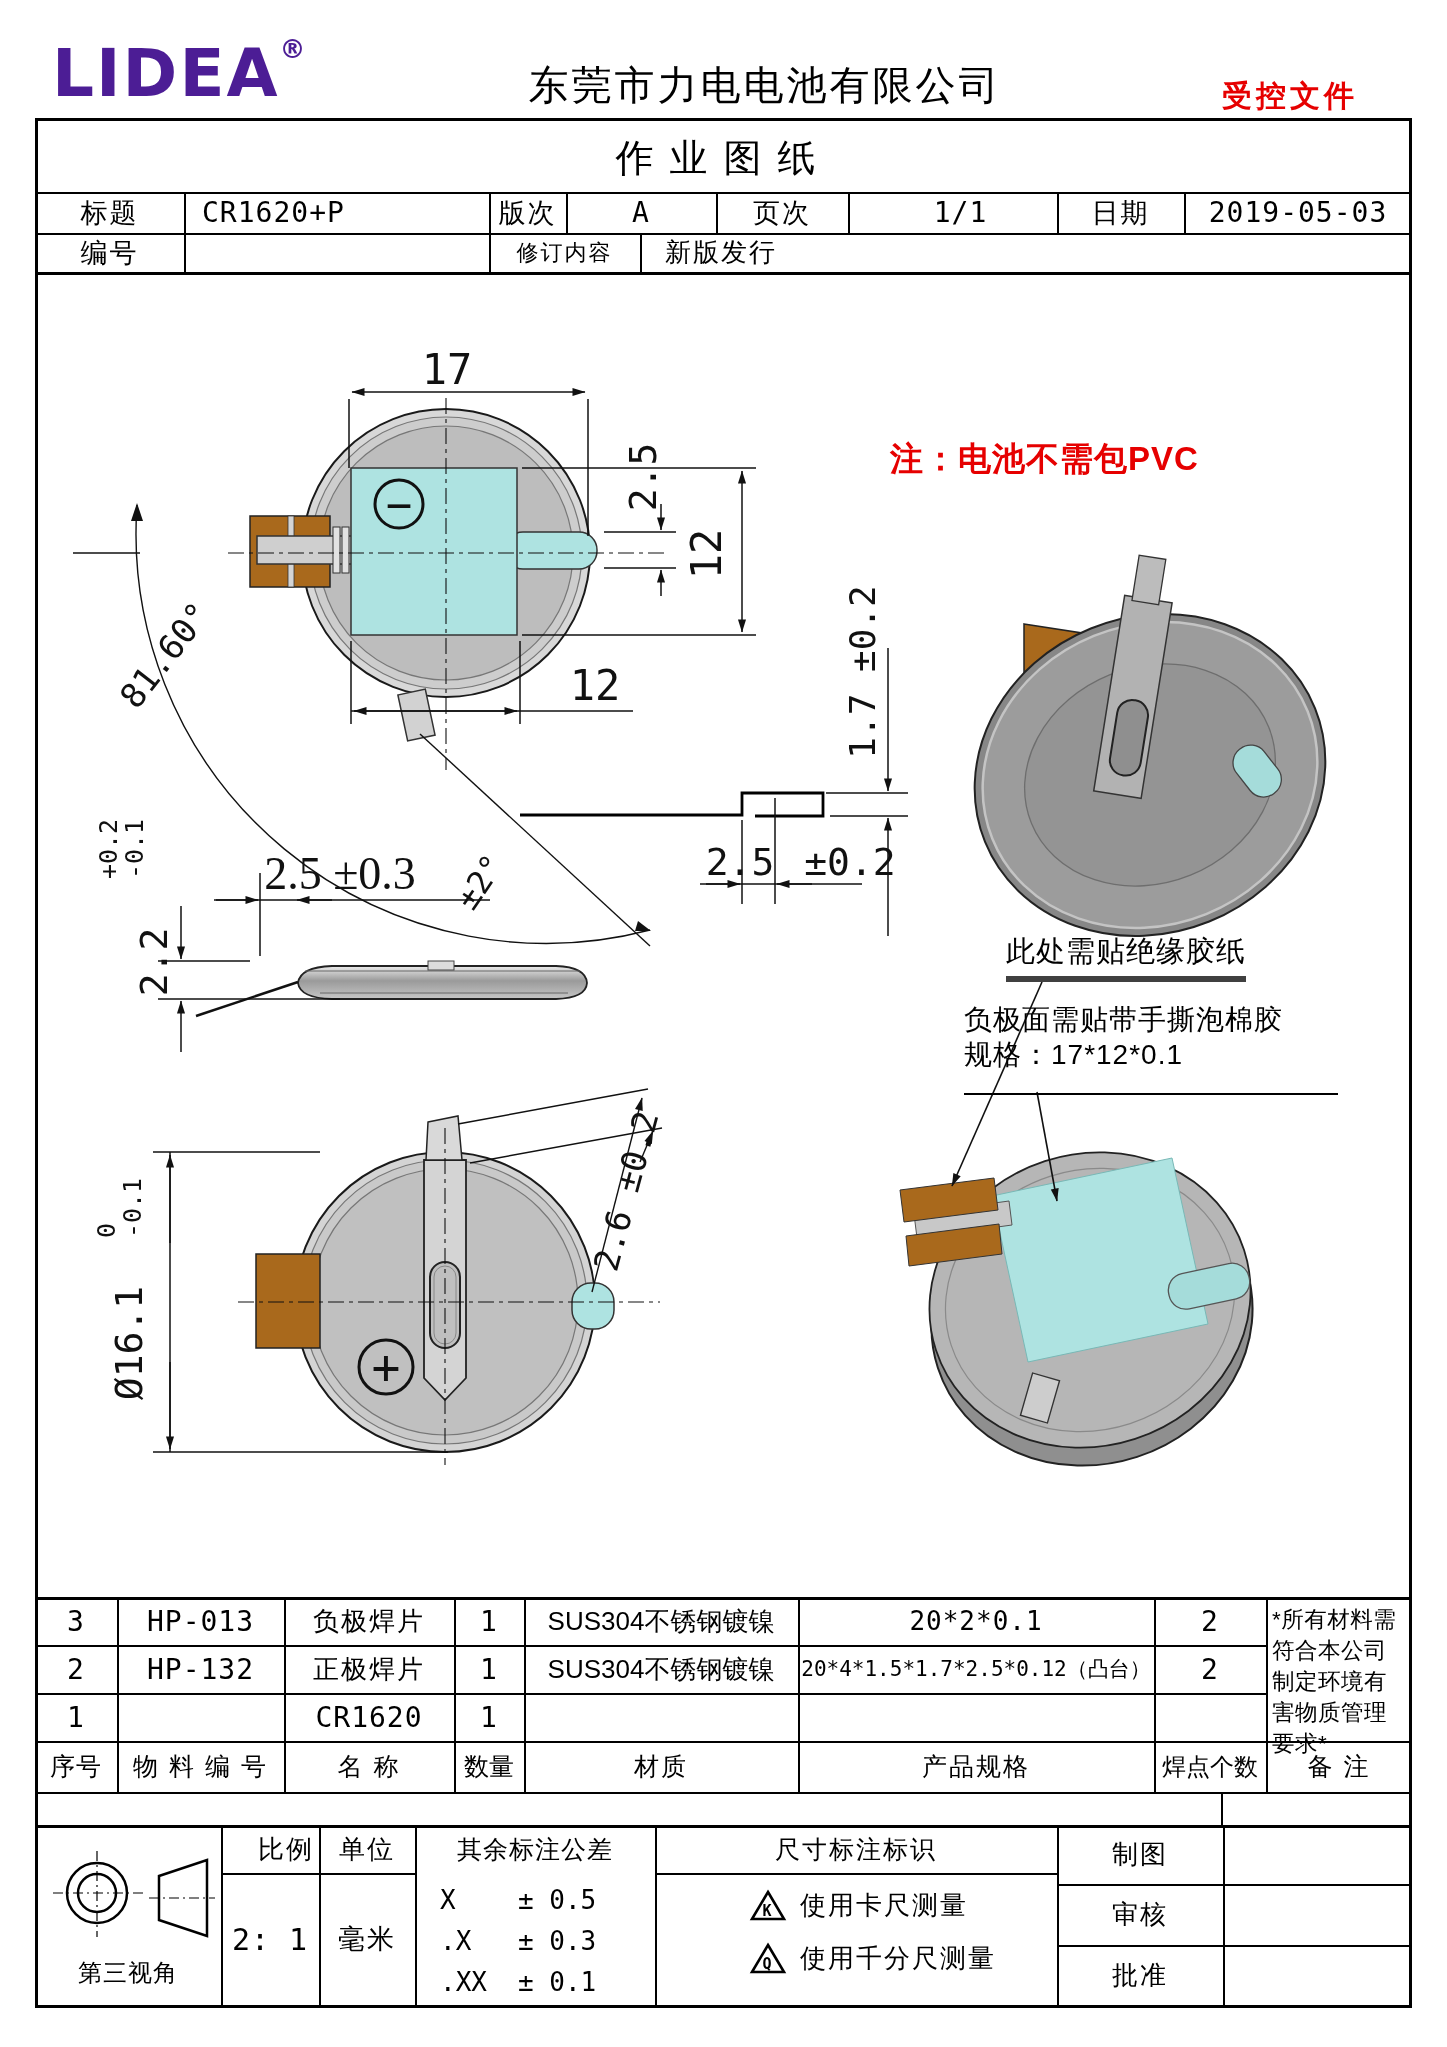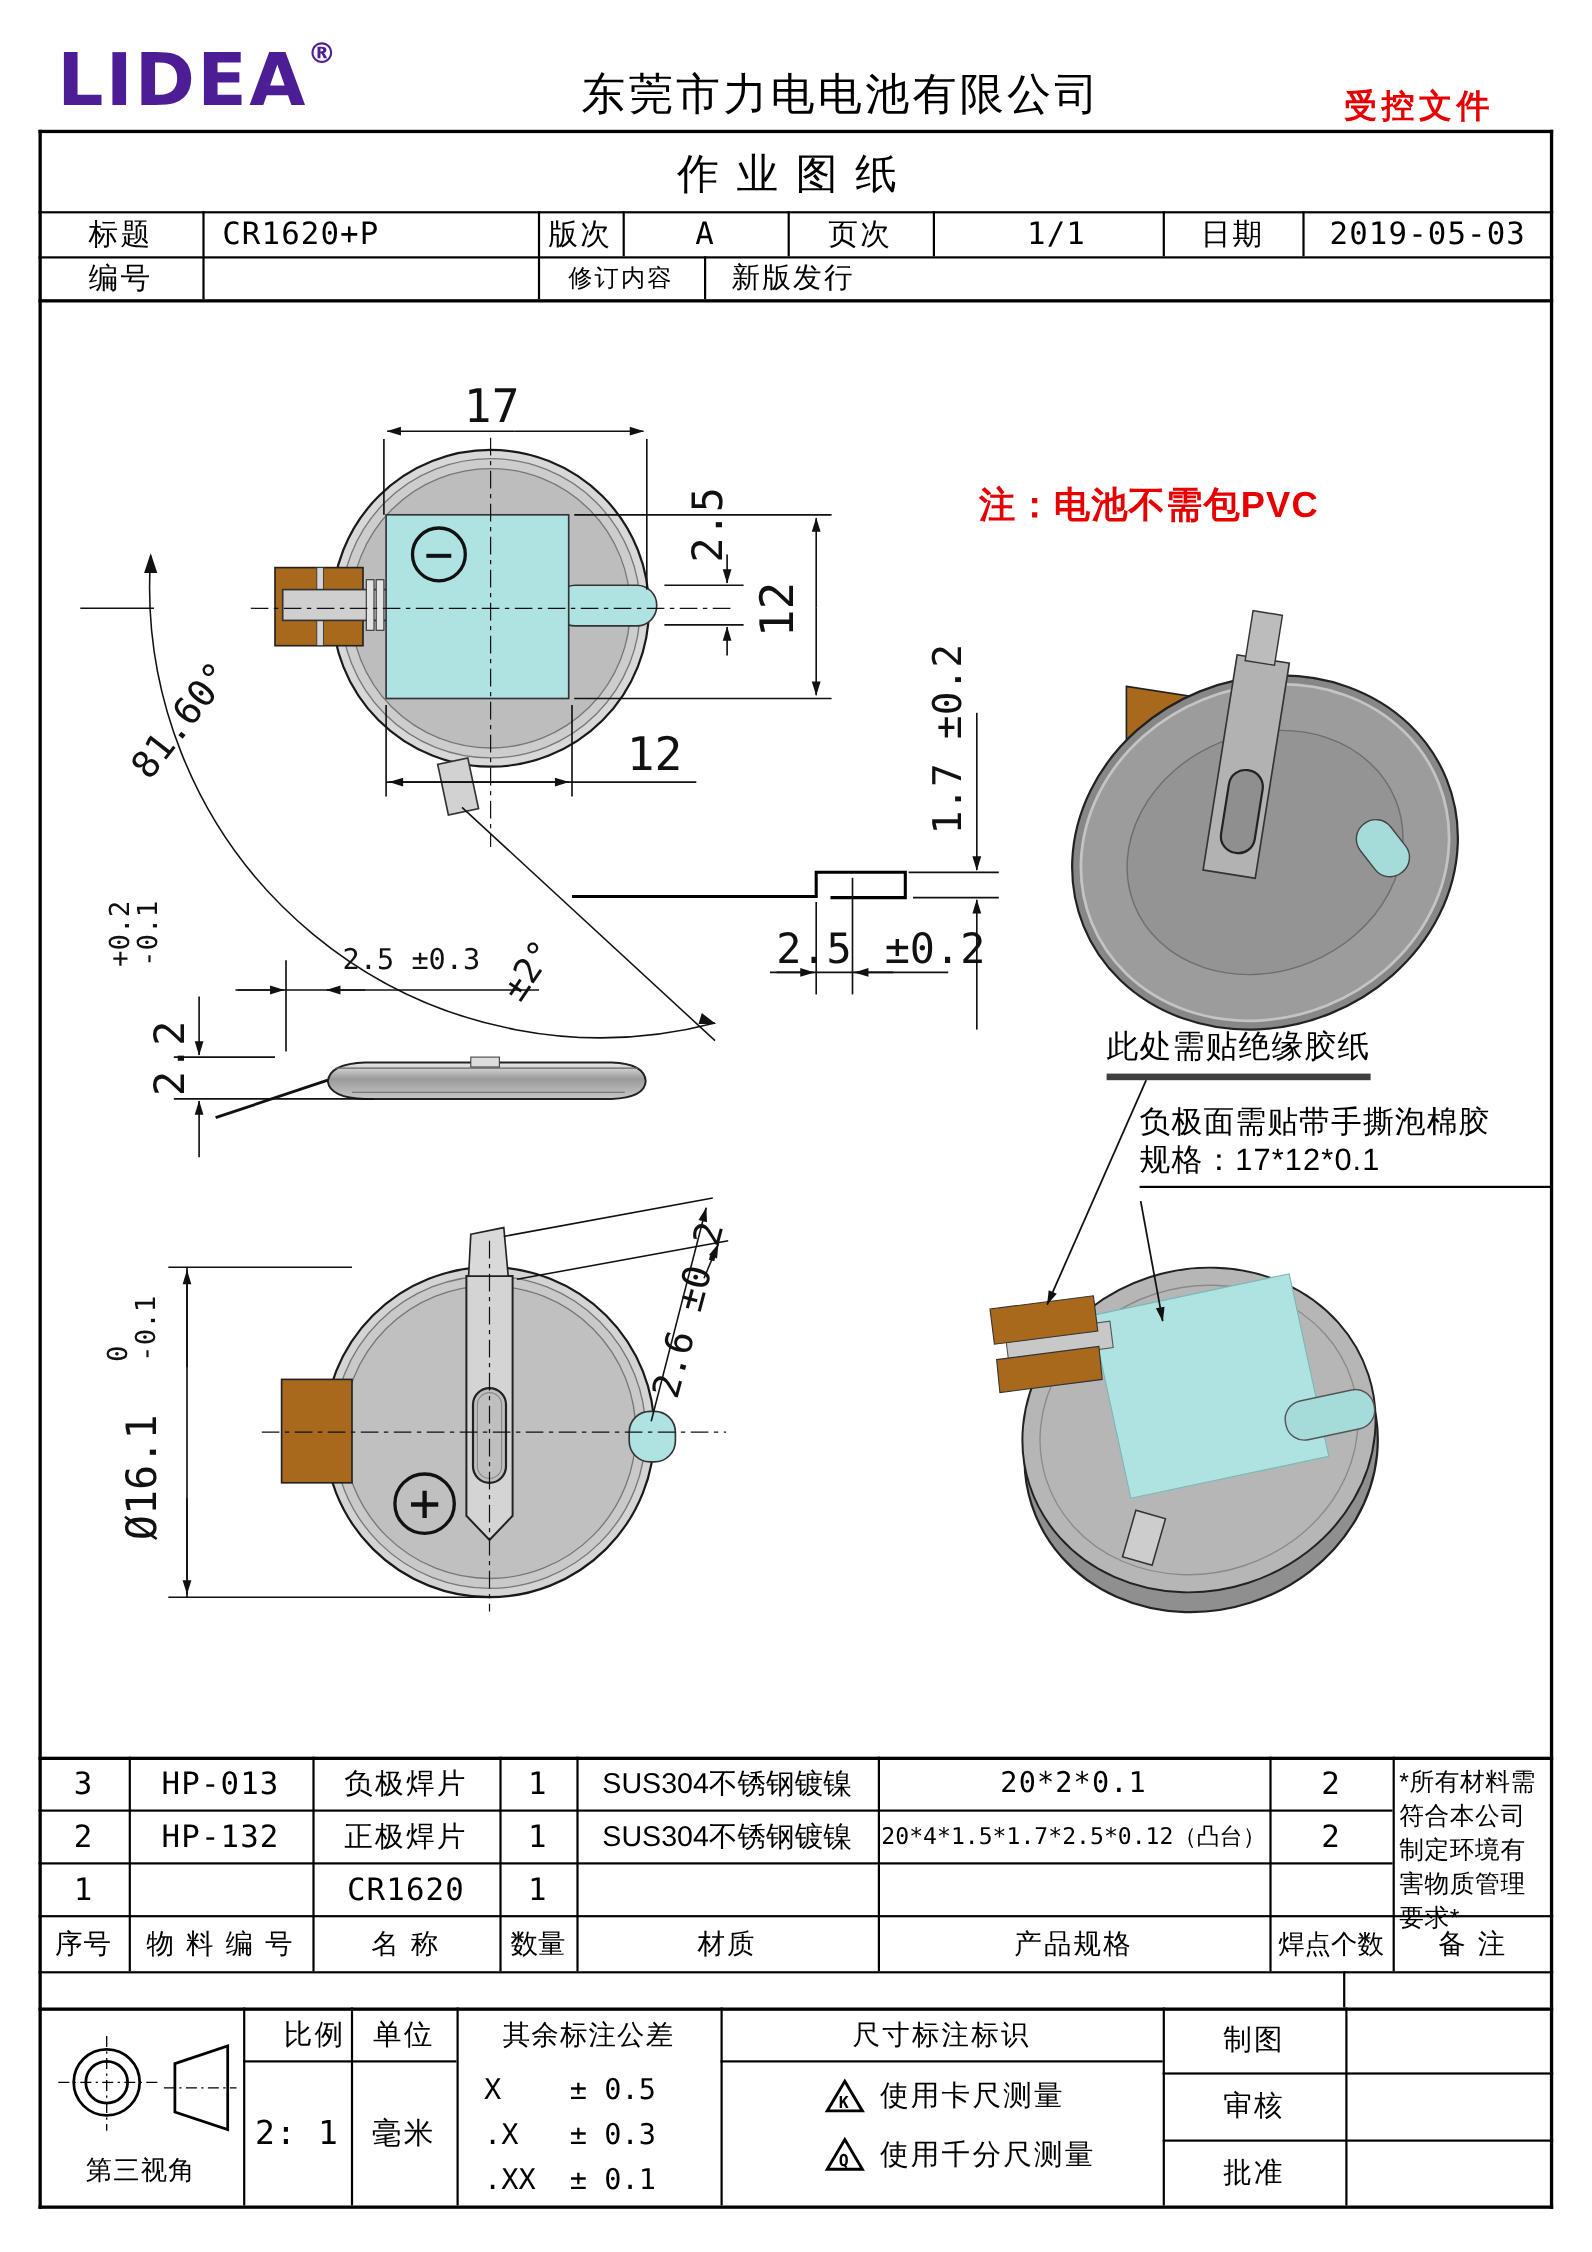--- a/index.html
+++ b/index.html
@@ -229,36 +229,36 @@
 <div class="dimlbl" style="left:550px;top:664px;width:90px;height:42px;font-size:42px;">12</div>
 <div class="dimlbl" style="left:80px;top:633px;width:170px;height:44px;font-size:34px;transform:rotate(-52deg);">81.60°</div>
 <div class="dimlbl" style="left:425px;top:862px;width:110px;height:40px;font-size:32px;transform:rotate(-56deg);">±2°</div>
 <div class="dimlbl tolstack" style="left:66px;top:818px;width:112px;height:62px;transform:rotate(-90deg);">
   <span class="tl" style="font-size:25px;">
       <span>+0.2</span>
       <span>-0.1</span>
     </span>
 </div>
 <div class="dimlbl rot90" style="left:112px;top:922px;width:84px;height:80px;font-size:38px;">2.2</div>
-<div class="dimlbl" style="left:254px;top:851px;width:240px;height:44px;font-size:26px;">2.5 ±0.3</div>
+<div class="dimlbl" style="left:220px;top:851px;width:240px;height:44px;font-size:46px;font-family:Liberation Serif, serif;">2.5 ±0.3</div>
 <div class="dimlbl rot90" style="left:752px;top:650px;width:220px;height:44px;font-size:36px;">1.7 ±0.2</div>
 <div class="dimlbl" style="left:705px;top:841px;width:70px;height:42px;font-size:38px;">2.5</div>
 <div class="dimlbl" style="left:790px;top:841px;width:120px;height:42px;font-size:38px;">±0.2</div>
 <div class="dimlbl rot90" style="left:44px;top:1320px;width:170px;height:46px;font-size:38px;">Ø16.1</div>
 <div class="dimlbl tolstack" style="left:64px;top:1178px;width:112px;height:60px;transform:rotate(-90deg);">
   <span class="tl" style="font-size:25px;">
       <span>0</span>
       <span>-0.1</span>
     </span>
 </div>
 <div class="dimlbl" style="left:506px;top:1170px;width:240px;height:42px;font-size:34px;transform:rotate(-75deg);">2.6 ±0.2</div>
 
 <div class="ann" style="left:890px;top:437px;font-size:33px;font-weight:bold;color:#e60000;letter-spacing:1px;">注：电池不需包PVC</div>
 <div class="ann" style="left:1006px;top:932px;border-bottom:6px solid #404040;padding-bottom:4px;">此处需贴绝缘胶纸</div>
-<div class="ann" style="left:1036px;top:1002px;width:374px;border-bottom:2.5px solid #000;padding-bottom:6px;font-size:28px;line-height:1.25;">
+<div class="ann" style="left:964px;top:1002px;width:374px;border-bottom:2.5px solid #000;padding-bottom:21px;font-size:28px;line-height:1.25;">
   <div>负极面需贴带手撕泡棉胶</div>
   <div>规格：17*12*0.1</div>
 </div>
 
 <div class="hline heavy" style="left:35px;top:1597px;width:1377px;height:3px;"></div>
 <div class="hline" style="left:35px;top:1645px;width:1231px;"></div>
 <div class="hline" style="left:35px;top:1693px;width:1231px;"></div>
 <div class="hline" style="left:35px;top:1741px;width:1377px;"></div>
 <div class="hline" style="left:35px;top:1792px;width:1377px;"></div>
 <div class="vline" style="left:117px;top:1597px;height:195px;"></div>

